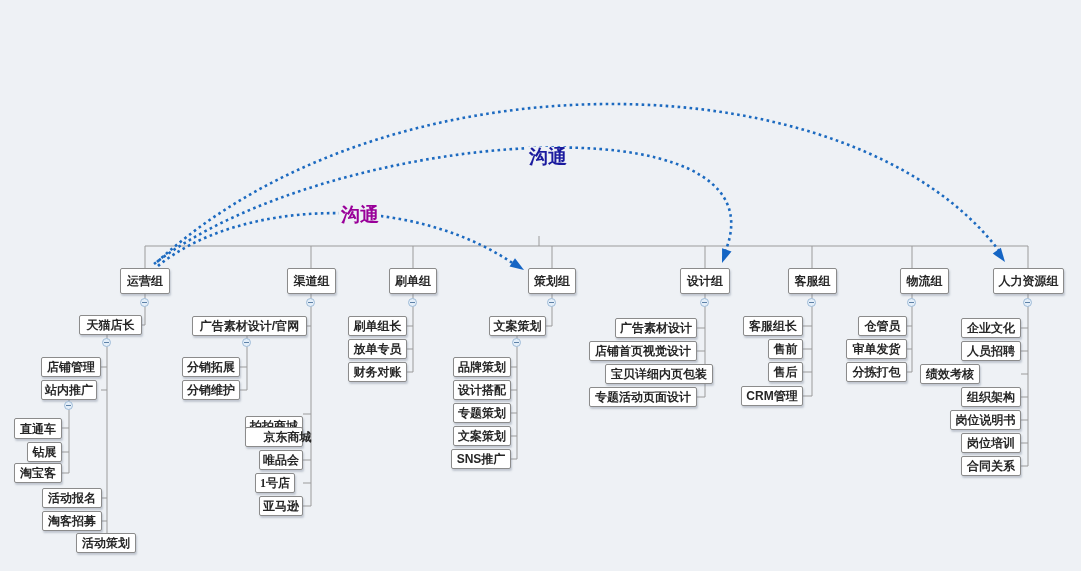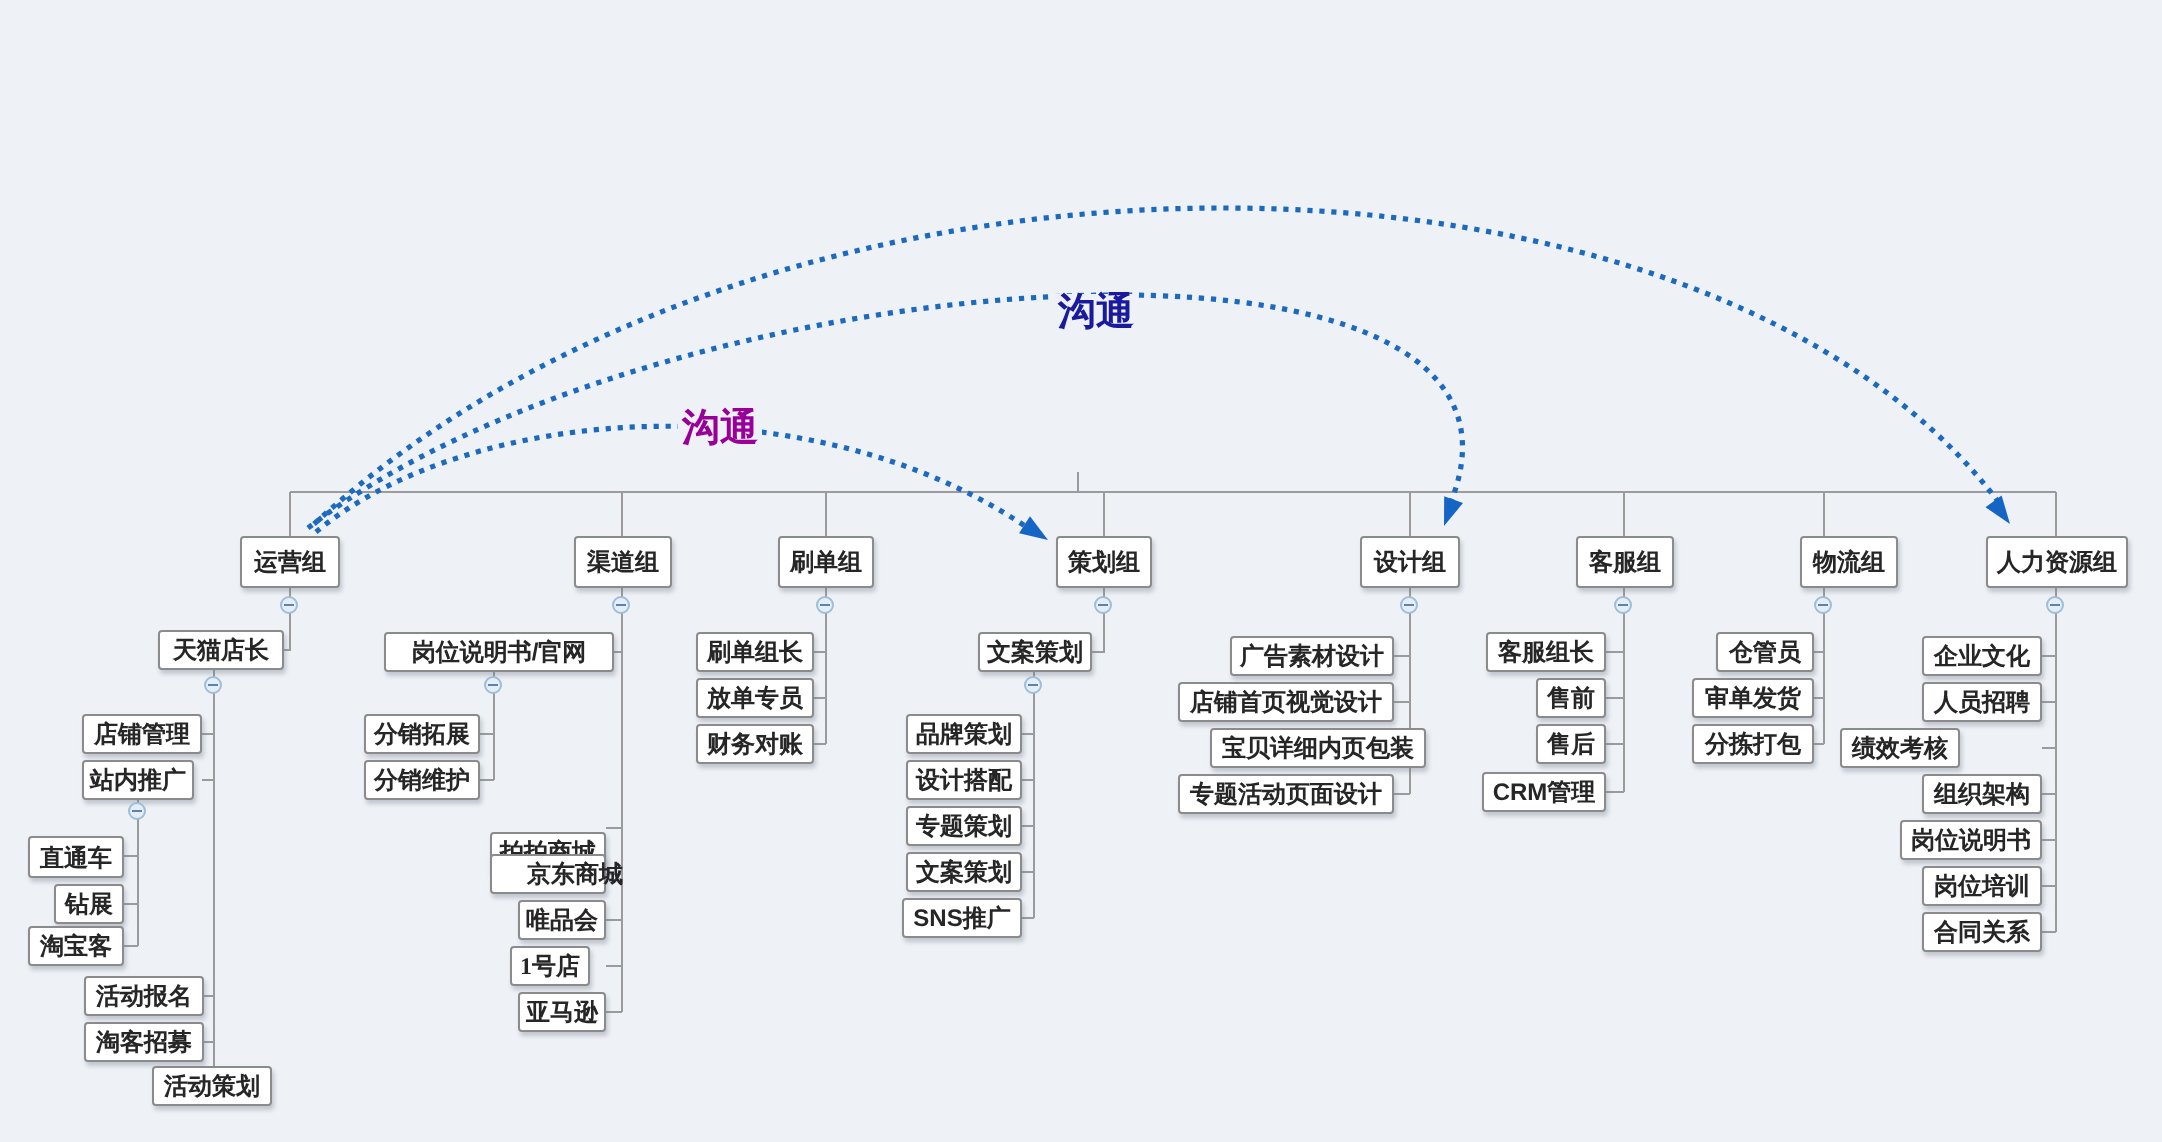--- a/index.html
+++ b/index.html
@@ -78,21 +78,21 @@
   <div class="node" style="left:79px;top:315px;width:63px;height:20px;text-align:center;">天猫店长</div>
   <div class="node" style="left:41px;top:357px;width:60px;height:20px;">店铺管理</div>
   <div class="node" style="left:41px;top:380px;width:56px;height:20px;">站内推广</div>
   <div class="node" style="left:14px;top:418px;width:48px;height:21px;">直通车</div>
   <div class="node" style="left:27px;top:442px;width:35px;height:20px;">钻展</div>
   <div class="node" style="left:14px;top:463px;width:48px;height:20px;">淘宝客</div>
   <div class="node" style="left:42px;top:488px;width:60px;height:20px;">活动报名</div>
   <div class="node" style="left:42px;top:511px;width:60px;height:20px;">淘客招募</div>
   <div class="node" style="left:42px;top:533px;width:60px;height:20px;margin-left:34px;">活动策划</div>
 
-  <div class="node" style="left:192px;top:316px;width:115px;height:20px;">岗位说明书/官网</div>
+  <div class="node" style="left:192px;top:316px;width:115px;height:20px;">广告素材设计/官网</div>
   <div class="node" style="left:182px;top:357px;width:58px;height:20px;">分销拓展</div>
   <div class="node" style="left:182px;top:380px;width:58px;height:20px;">分销维护</div>
   <div class="node" style="left:245px;top:416px;width:58px;height:20px;">拍拍商城</div>
   <div class="node" style="left:245px;top:427px;width:58px;height:20px;padding-left:27px;">京东商城</div>
   <div class="node" style="left:259px;top:450px;width:44px;height:20px;">唯品会</div>
   <div class="node" style="left:255px;top:473px;width:40px;height:20px;font-family:Liberation Serif, serif;">1号店</div>
   <div class="node" style="left:259px;top:496px;width:44px;height:20px;">亚马逊</div>
 
   <div class="node" style="left:348px;top:316px;width:59px;height:20px;">刷单组长</div>
   <div class="node" style="left:348px;top:339px;width:59px;height:20px;">放单专员</div>

